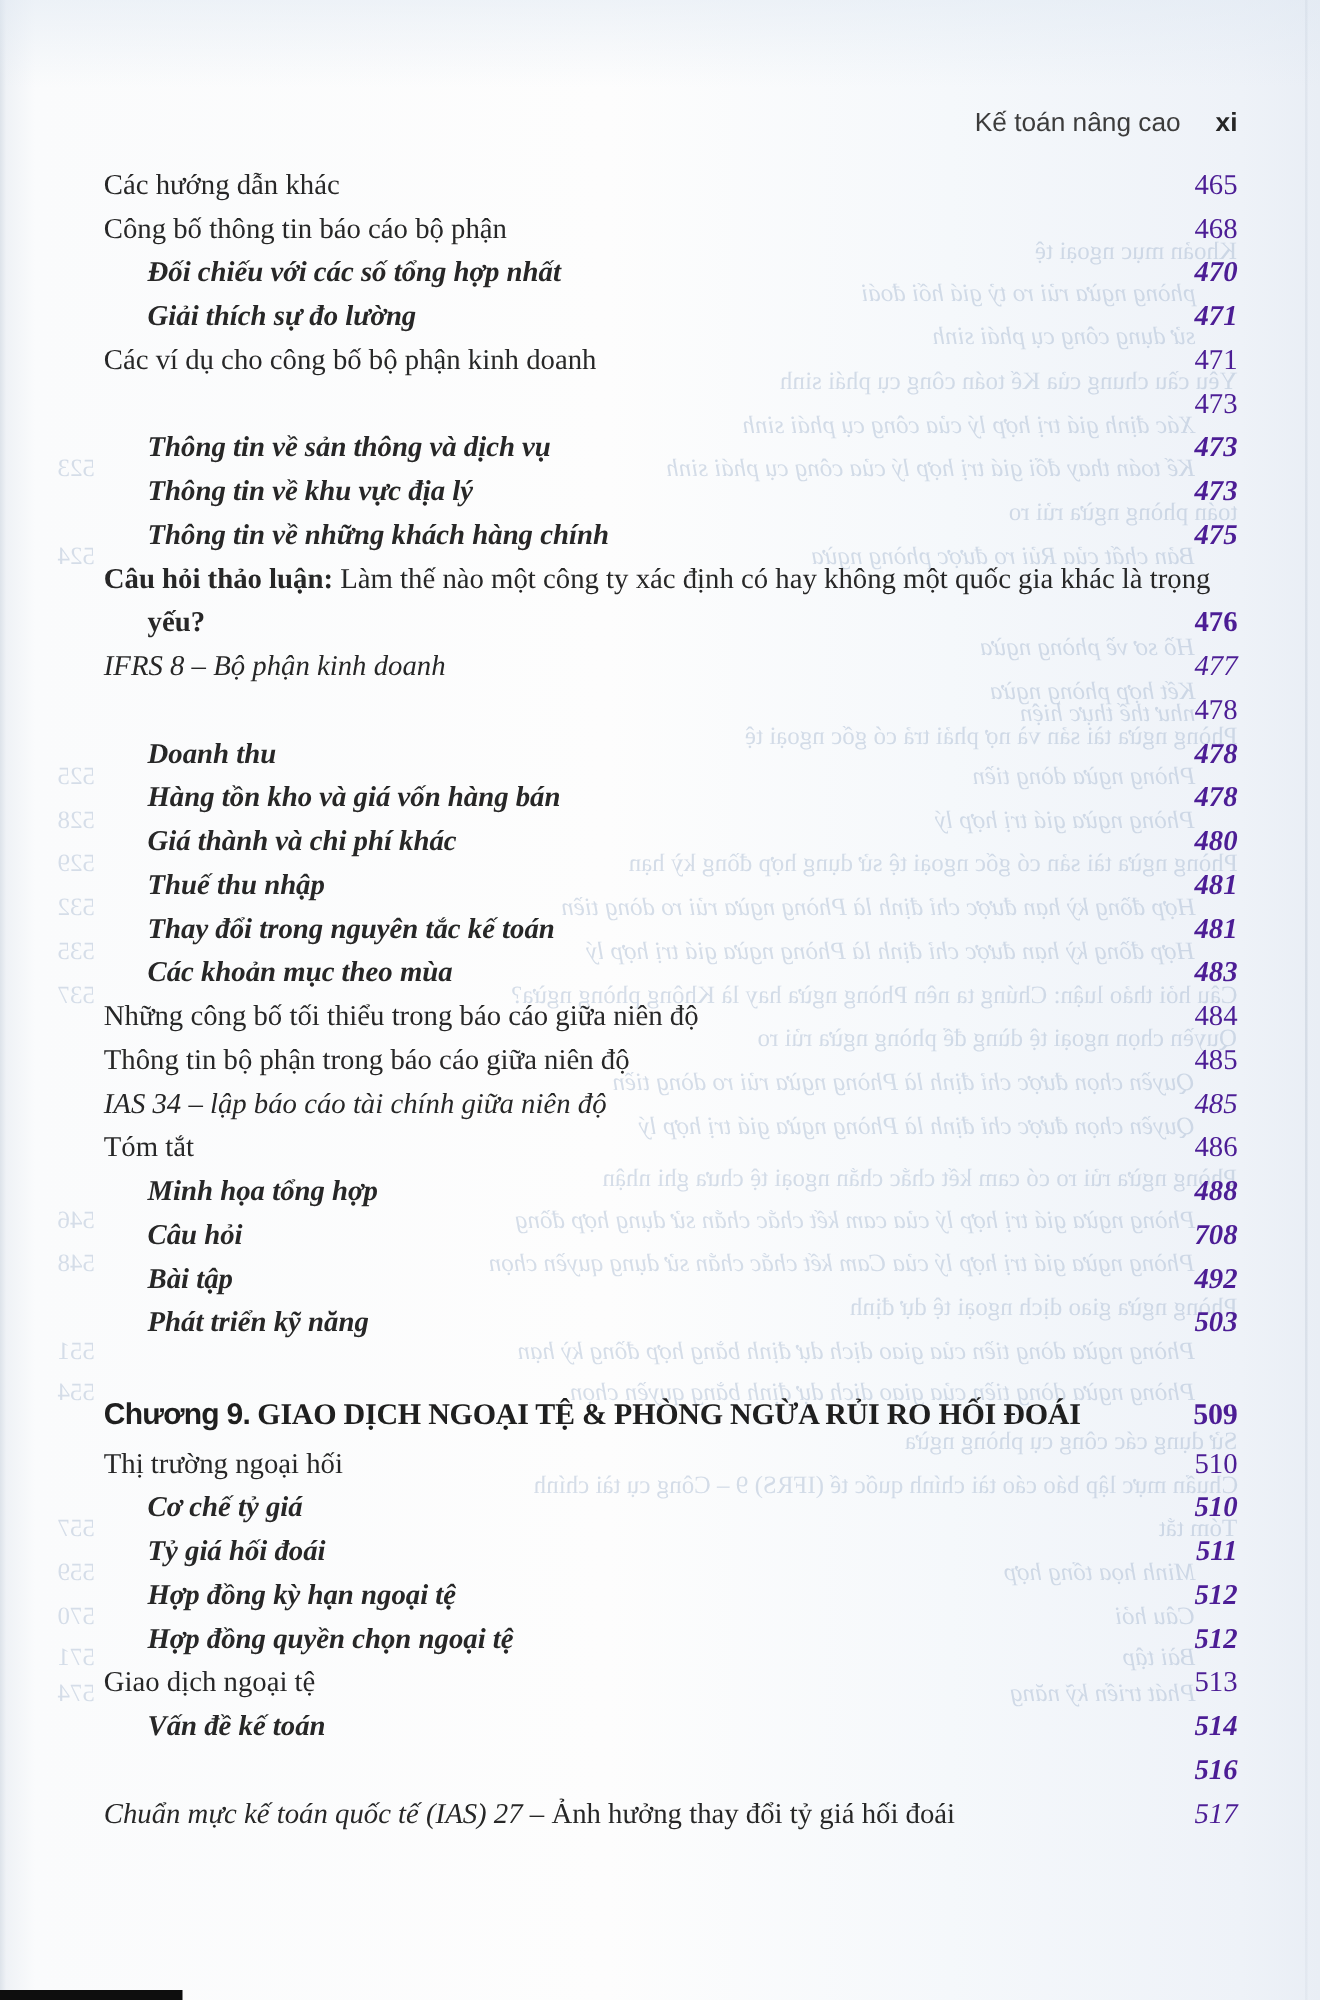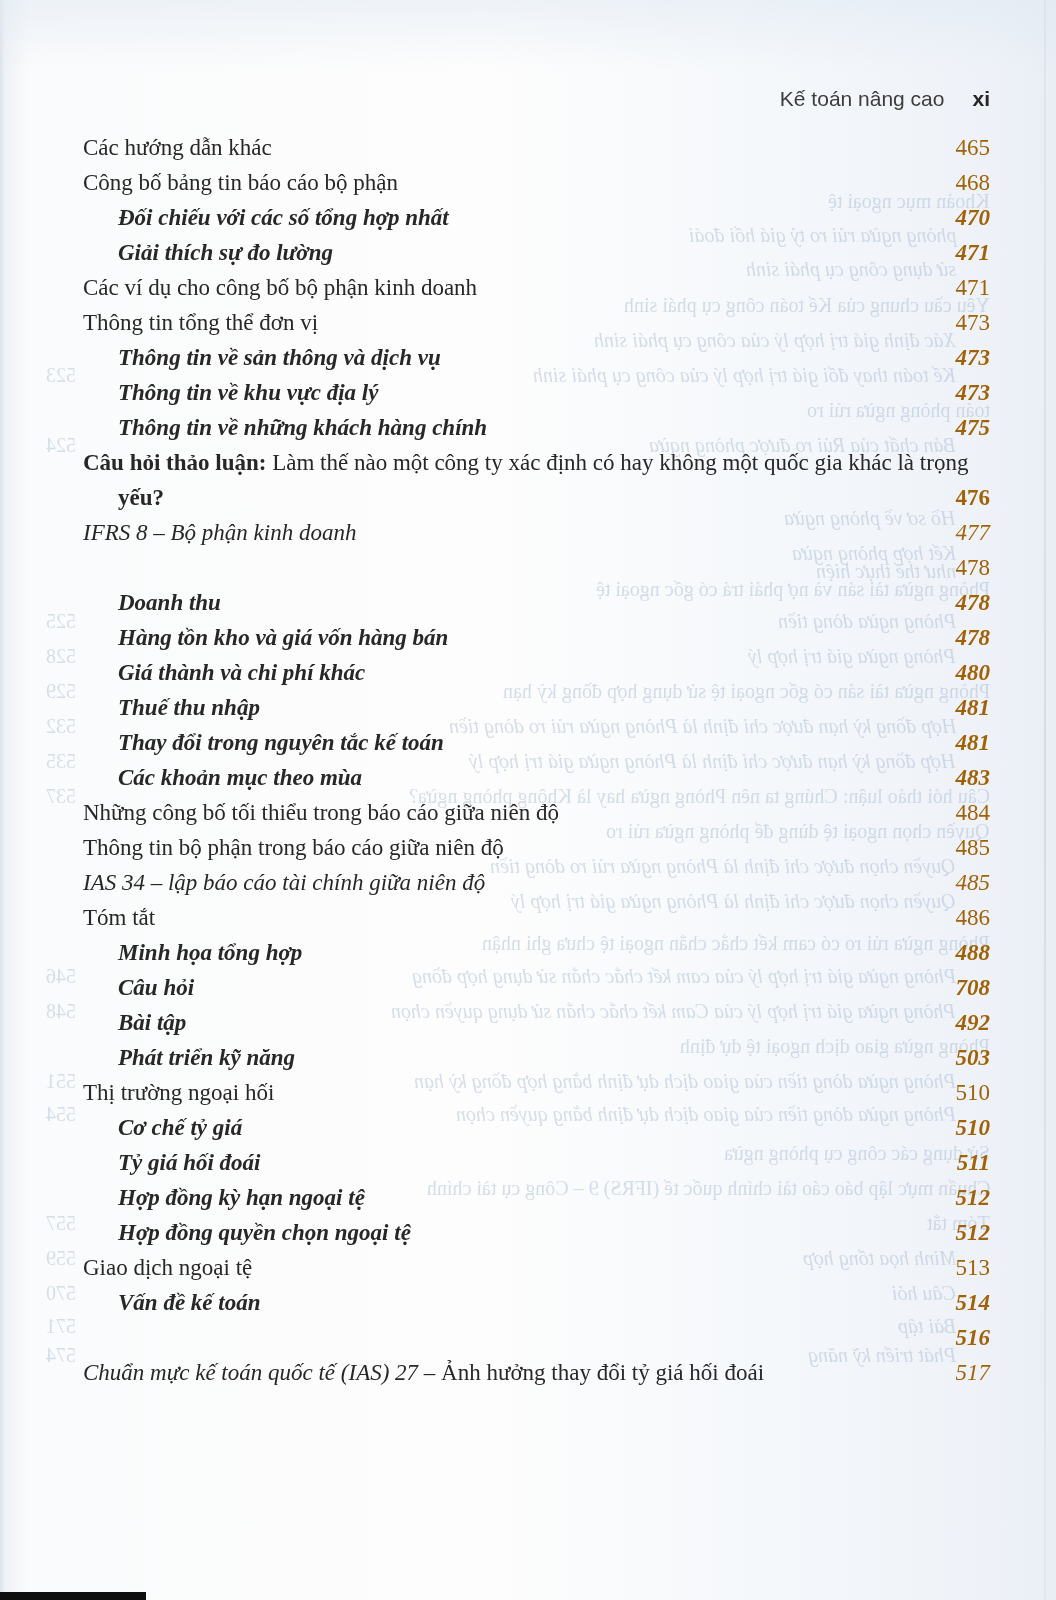--- a/index.html
+++ b/index.html
@@ -43,21 +43,21 @@
   .head .folio{font-weight:700;margin-left:28px;color:#262626;}
 
   
   .toc{position:absolute;left:83px;right:66px;top:130px;z-index:2;}
   .row{
     display:flex;align-items:flex-start;height:35px;white-space:nowrap;
     font:23px/35px "Liberation Serif","DejaVu Serif",serif;color:#272727;
   }
   .row.lvl1{padding-left:35px;font-weight:bold;}
   .row .sp{flex:1;}
-  .row .pg{color:#a16207;}
+  .row .pg{color:#4c1d95;}
   .it{font-style:italic;}
   .bold{font-weight:700;}
   .bold-sans{
     font-family:"Liberation Sans","DejaVu Sans",sans-serif;
     font-weight:700;letter-spacing:-0.6px;
   }
   .row.chapter{
     height:42px;margin-top:36px;font-size:24px;line-height:42px;font-weight:700;
     letter-spacing:-0.2px;color:#1f1f1f;
   }
@@ -125,41 +125,40 @@
   <span>Kế toán nâng cao</span><span class="folio">xi</span>
 </div>
 
 <div class="toc">
     <div class="row">
       <span class="t"><span>Các hướng dẫn khác</span></span>
       <span class="sp"></span>
       <span class="pg">465</span>
     </div>
     <div class="row">
-      <span class="t"><span>Công bố bảng tin báo cáo bộ phận</span></span>
+      <span class="t"><span>Công bố thông tin báo cáo bộ phận</span></span>
       <span class="sp"></span>
       <span class="pg">468</span>
     </div>
     <div class="row lvl1">
       <span class="t"><span class="it">Đối chiếu với các số tổng hợp nhất</span></span>
       <span class="sp"></span>
       <span class="pg it">470</span>
     </div>
     <div class="row lvl1">
       <span class="t"><span class="it">Giải thích sự đo lường</span></span>
       <span class="sp"></span>
       <span class="pg it">471</span>
     </div>
     <div class="row">
       <span class="t"><span>Các ví dụ cho công bố bộ phận kinh doanh</span></span>
       <span class="sp"></span>
       <span class="pg">471</span>
     </div>
     <div class="row">
-      <span class="t"><span>Thông tin tổng thể đơn vị</span></span>
       <span class="sp"></span>
       <span class="pg">473</span>
     </div>
     <div class="row lvl1">
       <span class="t"><span class="it">Thông tin về sản thông và dịch vụ</span></span>
       <span class="sp"></span>
       <span class="pg it">473</span>
     </div>
     <div class="row lvl1">
       <span class="t"><span class="it">Thông tin về khu vực địa lý</span></span>
@@ -253,20 +252,25 @@
     <div class="row lvl1">
       <span class="t"><span class="it">Bài tập</span></span>
       <span class="sp"></span>
       <span class="pg it">492</span>
     </div>
     <div class="row lvl1">
       <span class="t"><span class="it">Phát triển kỹ năng</span></span>
       <span class="sp"></span>
       <span class="pg it">503</span>
     </div>
+    <div class="row chapter">
+      <span class="t"><span class="bold-sans">Chương 9.</span><span> GIAO DỊCH NGOẠI TỆ &amp; PHÒNG NGỪA RỦI RO HỐI ĐOÁI</span></span>
+      <span class="sp"></span>
+      <span class="pg">509</span>
+    </div>
     <div class="row">
       <span class="t"><span>Thị trường ngoại hối</span></span>
       <span class="sp"></span>
       <span class="pg">510</span>
     </div>
     <div class="row lvl1">
       <span class="t"><span class="it">Cơ chế tỷ giá</span></span>
       <span class="sp"></span>
       <span class="pg it">510</span>
     </div>

